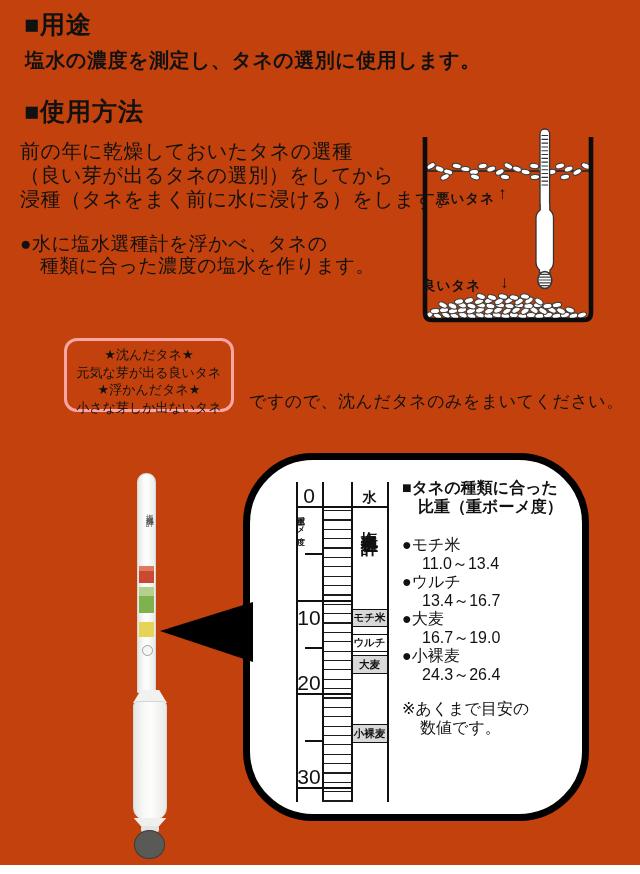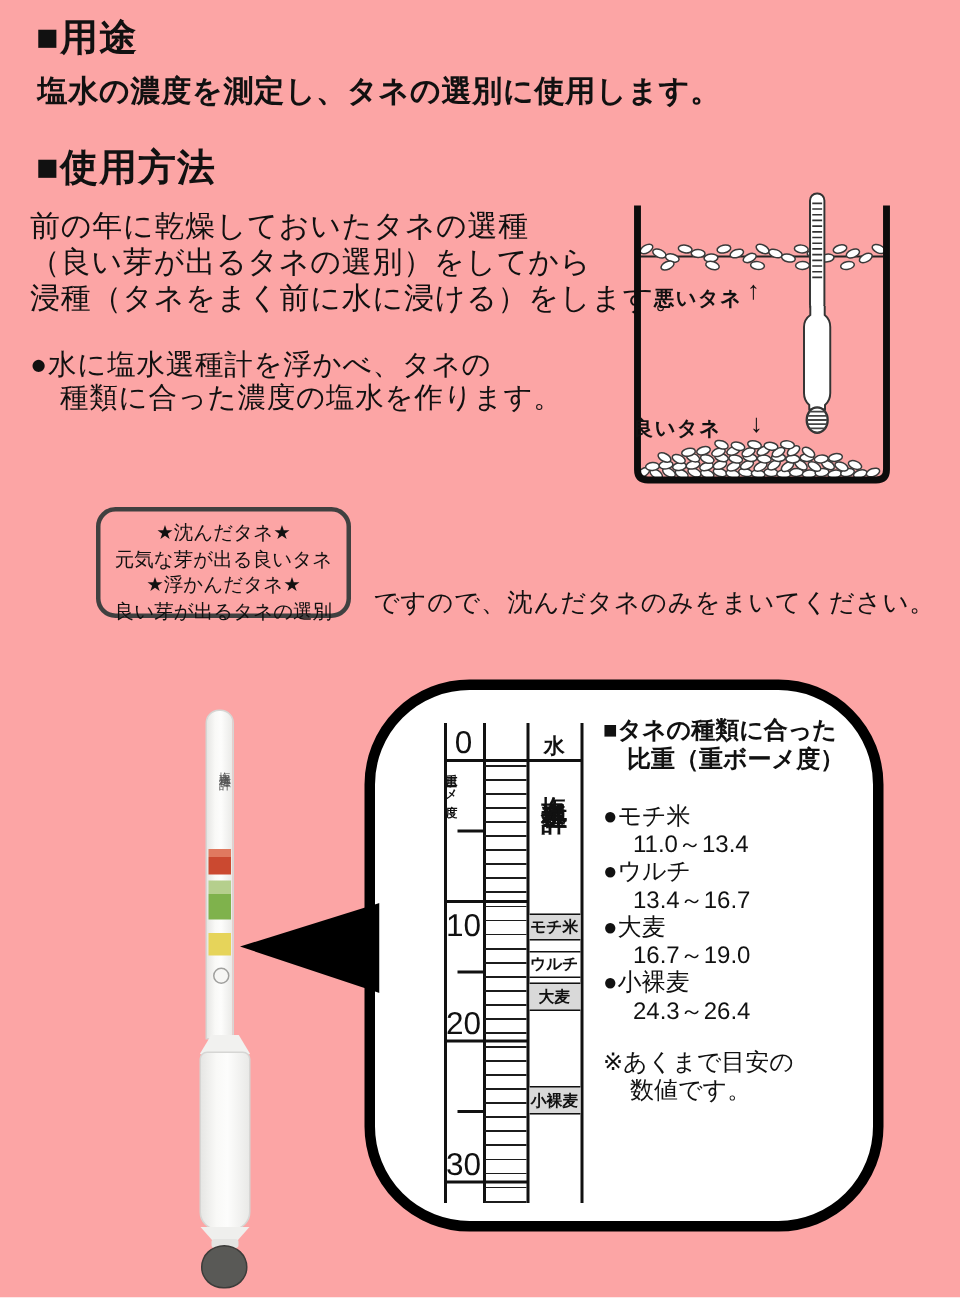--- a/index.html
+++ b/index.html
@@ -1,29 +1,29 @@
 <!DOCTYPE html>
 <html><head>
 <meta charset="utf-8">
 <style>
   html,body{margin:0;padding:0;background:#fff;}
-  #page{position:relative;width:640px;height:865px;background:#fca5a5;overflow:hidden;
+  #page{position:relative;width:640px;height:865px;background:#c2410c;overflow:hidden;
         font-family:"Liberation Sans","DejaVu Sans",sans-serif;color:#111;}
   .abs{position:absolute;}
   
   .h1{font-size:25px;font-weight:bold;letter-spacing:1px;}
   .body20{font-size:20px;font-weight:700;letter-spacing:0.5px;}
   #usage-intro{left:20px;top:139px;font-size:20px;line-height:24px;font-weight:500;letter-spacing:0.5px;}
   #usage-bullets{left:20px;top:233px;font-size:19px;line-height:22px;font-weight:500;letter-spacing:0.5px;}
   .cont{padding-left:20px;}
   
   .bk-label{font-size:13.5px;font-weight:600;letter-spacing:1px;}
   .bk-arrow{font-size:17px;font-weight:bold;}
   
-  #seed-box{left:64px;top:338px;width:170px;height:74px;border:3px solid #404040;border-radius:13px;
+  #seed-box{left:64px;top:338px;width:170px;height:74px;border:3px solid #fca5a5;border-radius:13px;
             text-align:center;font-size:13px;line-height:17.5px;font-weight:500;padding-top:5px;box-sizing:border-box;}
   #seed-note{left:249px;top:390px;font-size:17px;font-weight:500;letter-spacing:0.5px;}
   
   .glass{background:linear-gradient(to right,#e6e6e4 0%,#f9f9f7 32%,#fdfdfc 55%,#e9e9e7 100%);
          border:1px solid #d6d6d4;box-sizing:border-box;}
   #hp-stem{left:137px;top:473px;width:19px;height:220px;border-radius:9px 9px 0 0;}
   #hp-vlabel{left:5px;top:34px;height:62px;writing-mode:vertical-rl;font-size:8px;color:#555;letter-spacing:1px;}
   .band{left:1px;right:1px;position:absolute;}
   #band-red{top:92px;height:17px;background:#d05a42;background:linear-gradient(to bottom,#e0795f 0 30%,#cb4930 30%);}
   #band-green{top:113px;height:26px;background:linear-gradient(to bottom,#b5cf8d 0 35%,#7fb24c 35%);}
@@ -201,21 +201,21 @@
   </svg>
   <div class="abs bk-label" style="left:436px;top:190px;">悪いタネ</div>
   <div class="abs bk-arrow" style="left:498px;top:184px;">↑</div>
   <div class="abs bk-label" style="left:422px;top:277px;">良いタネ</div>
   <div class="abs bk-arrow" style="left:500px;top:273px;">↓</div>
 
   <div class="abs" id="seed-box">
     <div>★沈んだタネ★</div>
     <div>元気な芽が出る良いタネ</div>
     <div>★浮かんだタネ★</div>
-    <div>良い芽が出るタネの選別</div>
+    <div>小さな芽しか出ないタネ</div>
   </div>
   <div class="abs" id="seed-note">ですので、沈んだタネのみをまいてください。</div>
 
   <div class="abs glass" id="hp-stem">
     <div class="abs" id="hp-vlabel">塩水選種計</div>
     <div class="band" id="band-red"></div>
     <div class="band" id="band-green"></div>
     <div class="band" id="band-yellow"></div>
     <div id="stem-mark"></div>
   </div>

